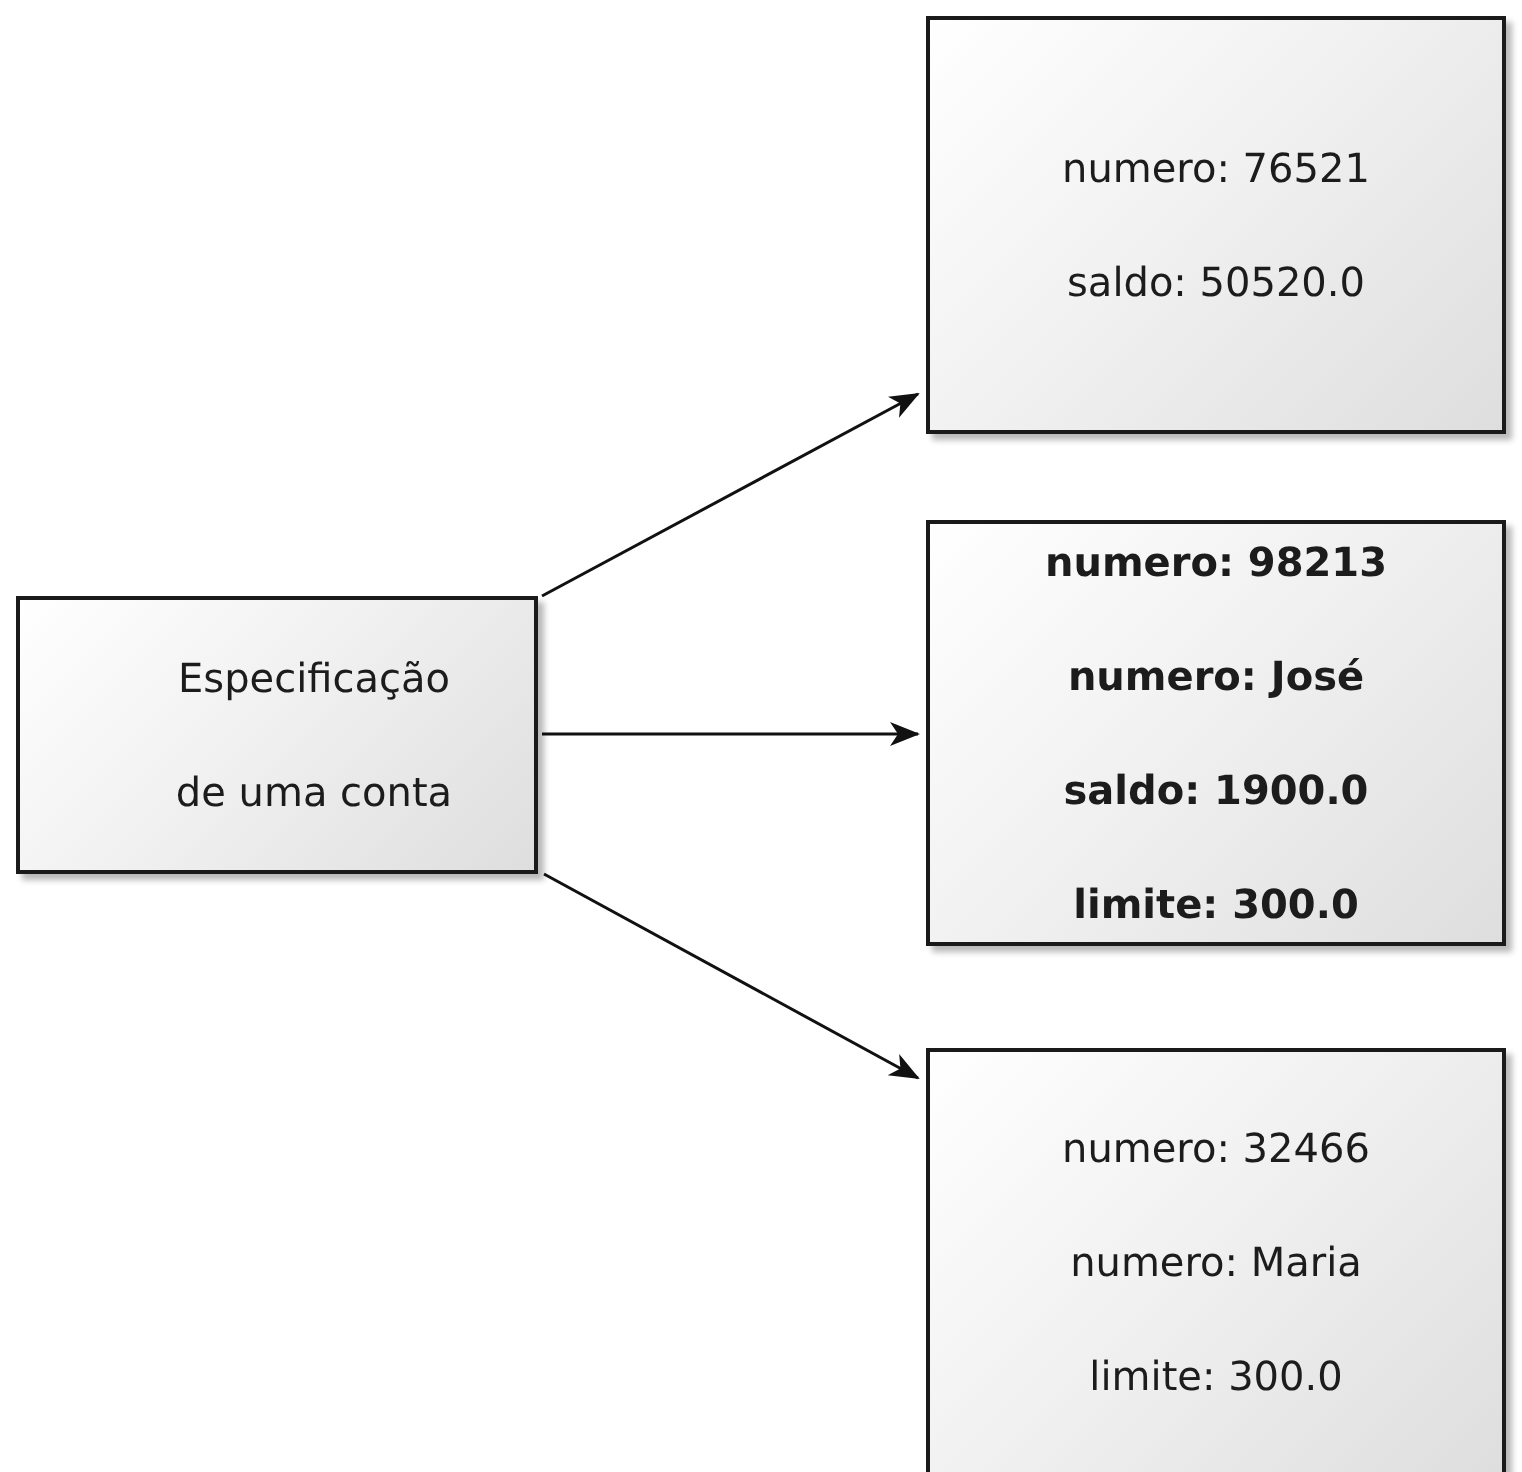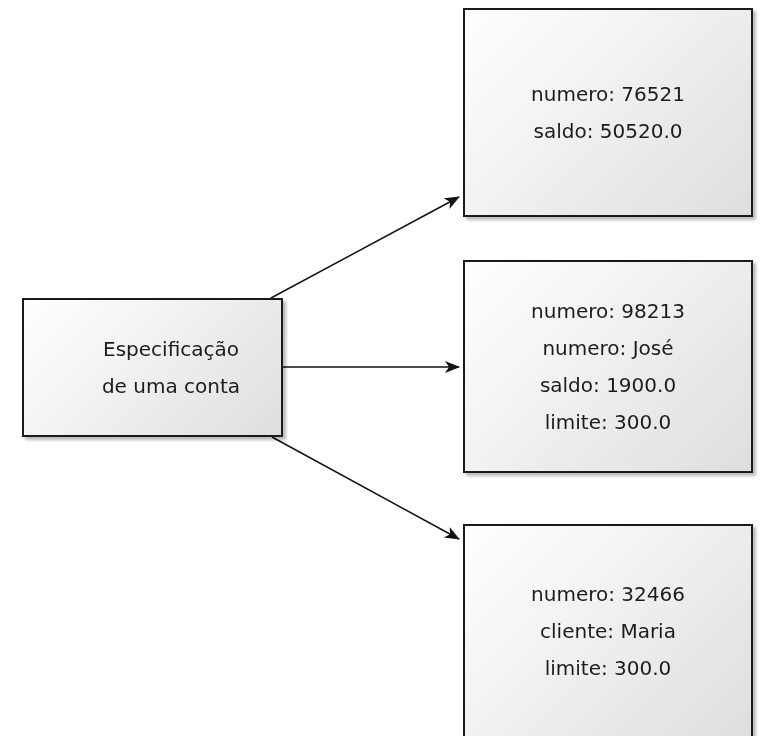--- a/index.html
+++ b/index.html
@@ -22,29 +22,30 @@
   .edges{position:absolute;left:0;top:0;width:761px;height:736px;pointer-events:none;}
   .edge{stroke:var(--arrow);stroke-width:1.5;}
   .node{
     position:absolute;
     box-sizing:border-box;
     border:2px solid var(--node-border);
     background:linear-gradient(135deg,var(--fill-top) 0%,#f1f1f1 45%,var(--fill-bottom) 100%);
     box-shadow:3px 3px 3px rgba(0,0,0,0.28);
     display:flex;flex-direction:column;justify-content:center;align-items:center;
     text-align:center;
+    gap:20px;
   }
   .node .line{
     font-size:20px;
     line-height:37px;
     white-space:nowrap;
   }
-  .source-node{left:22px;top:298px;width:261px;height:139px;padding-left:37px;}
+  .source-node{left:8px;top:298px;width:261px;height:139px;padding-left:37px;}
   .account-node-1{left:463px;top:8px;width:290px;height:209px;}
-  .account-node-2{left:463px;top:260px;width:290px;height:213px;}
+  .account-node-2{left:463px;top:260px;width:290px;height:213px;font-weight:bold;}
   .account-node-3{left:463px;top:524px;width:290px;height:214px;}
 </style>
 </head>
 <body>
 
 <div class="canvas">
 
   <svg class="edges" viewBox="0 0 761 736" xmlns="http://www.w3.org/2000/svg">
     <defs>
       <marker id="arrowhead" markerUnits="userSpaceOnUse" markerWidth="16" markerHeight="14" refX="14" refY="6" orient="auto">
@@ -68,17 +69,17 @@
 
   <div class="node account-node-2">
     <div class="line">numero: 98213</div>
     <div class="line">numero: José</div>
     <div class="line">saldo: 1900.0</div>
     <div class="line">limite: 300.0</div>
   </div>
 
   <div class="node account-node-3">
     <div class="line">numero: 32466</div>
-    <div class="line">cliente: Maria</div>
+    <div class="line">numero: Maria</div>
     <div class="line">limite: 300.0</div>
   </div>
 
 </div>
 
 </body></html>

